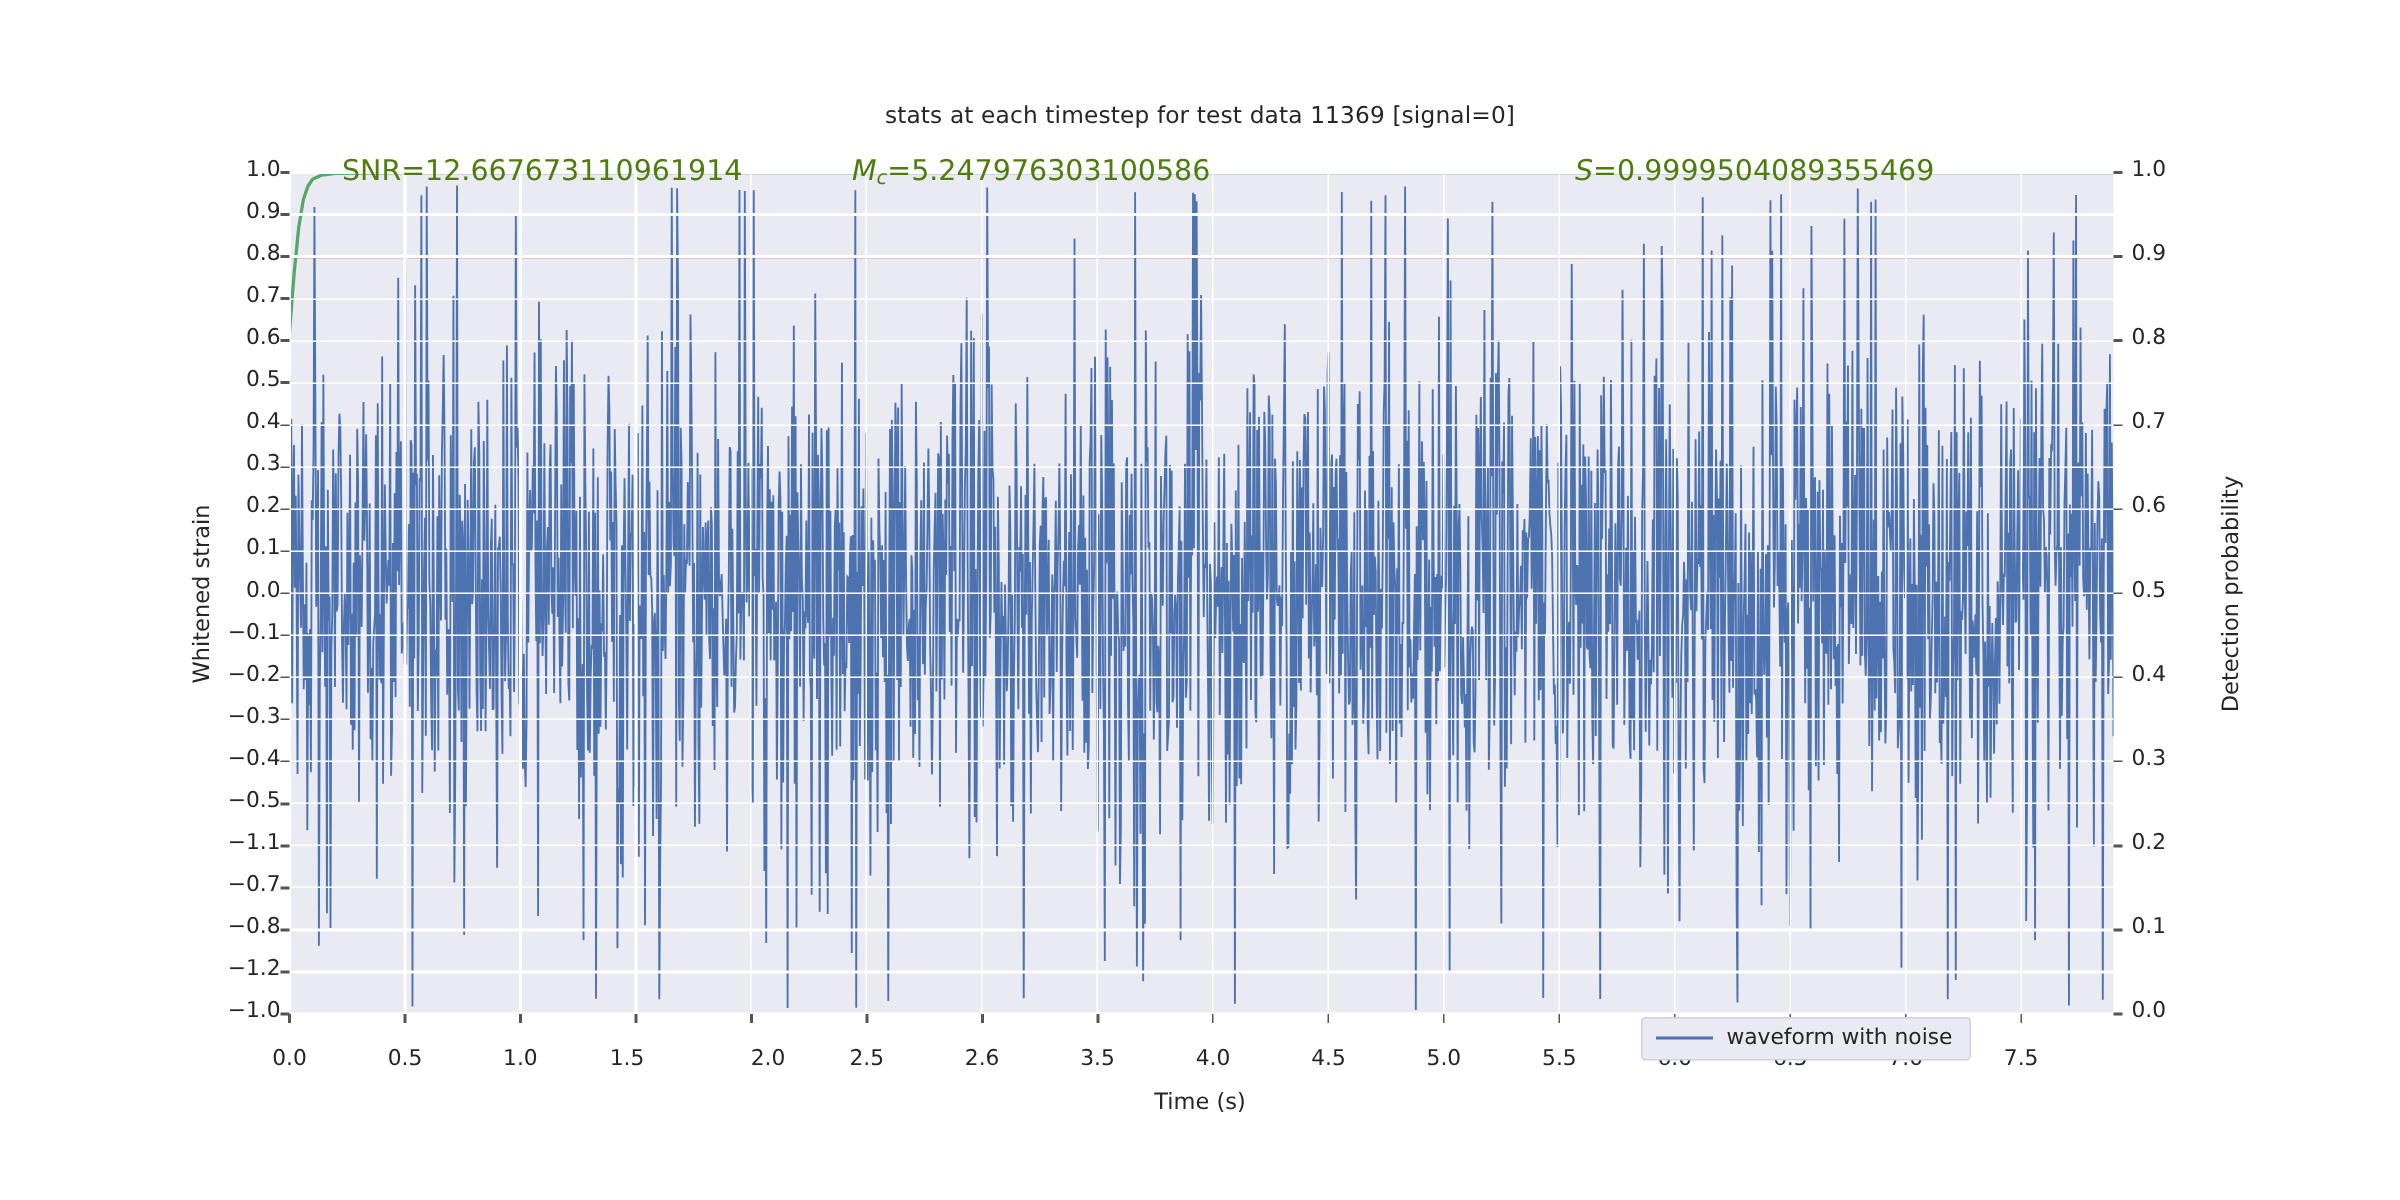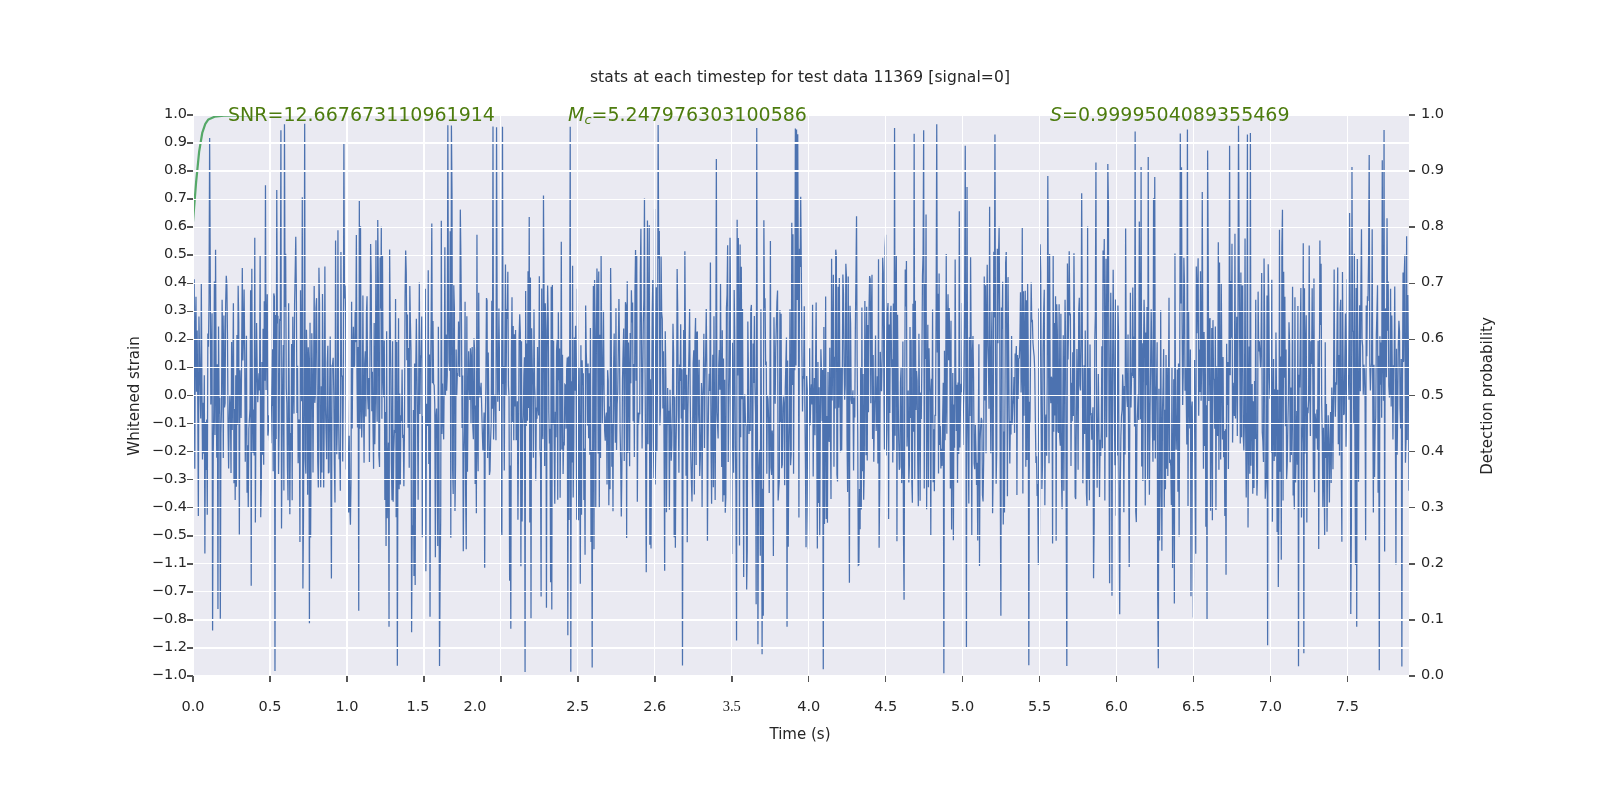--- a/index.html
+++ b/index.html
@@ -198,27 +198,27 @@
     </div>
   <div id="ticks-bottom">
       <div class="tick-bottom" style="left: 163px;">0.0</div>
       <div class="tickmark-bottom" style="position: absolute; left: 192.2px; top: 676px; width: 1.6px; height: 6px; background: rgb(85, 85, 85);"></div>
       <div class="tick-bottom" style="left: 239.962px;">0.5</div>
       <div class="tickmark-bottom" style="position: absolute; left: 269.162px; top: 676px; width: 1.6px; height: 6px; background: rgb(85, 85, 85);"></div>
       <div class="tick-bottom" style="left: 316.924px;">1.0</div>
       <div class="tickmark-bottom" style="position: absolute; left: 346.124px; top: 676px; width: 1.6px; height: 6px; background: rgb(85, 85, 85);"></div>
       <div class="tick-bottom" style="left: 388px;">1.5</div>
       <div class="tickmark-bottom" style="position: absolute; left: 423.086px; top: 676px; width: 1.6px; height: 6px; background: rgb(85, 85, 85);"></div>
-      <div class="tick-bottom" style="left: 445px;">2.0</div>
+      <div class="tick-bottom" style="left: 482px;">2.0</div>
       <div class="tickmark-bottom" style="position: absolute; left: 500.048px; top: 676px; width: 1.6px; height: 6px; background: rgb(85, 85, 85);"></div>
       <div class="tick-bottom" style="left: 547.81px;">2.5</div>
       <div class="tickmark-bottom" style="position: absolute; left: 577.01px; top: 676px; width: 1.6px; height: 6px; background: rgb(85, 85, 85);"></div>
       <div class="tick-bottom" style="left: 624.772px;">2.6</div>
       <div class="tickmark-bottom" style="position: absolute; left: 653.972px; top: 676px; width: 1.6px; height: 6px; background: rgb(85, 85, 85);"></div>
-      <div class="tick-bottom" style="left: 701.734px; font-family: Liberation Serif, serif;">3.5</div>
+      <div class="tick-bottom" style="left: 701.734px;">3.5</div>
       <div class="tickmark-bottom" style="position: absolute; left: 730.934px; top: 676px; width: 1.6px; height: 6px; background: rgb(85, 85, 85);"></div>
       <div class="tick-bottom" style="left: 778.696px;">4.0</div>
       <div class="tickmark-bottom" style="position: absolute; left: 807.896px; top: 676px; width: 1.6px; height: 6px; background: rgb(85, 85, 85);"></div>
       <div class="tick-bottom" style="left: 855.658px;">4.5</div>
       <div class="tickmark-bottom" style="position: absolute; left: 884.858px; top: 676px; width: 1.6px; height: 6px; background: rgb(85, 85, 85);"></div>
       <div class="tick-bottom" style="left: 932.62px;">5.0</div>
       <div class="tickmark-bottom" style="position: absolute; left: 961.82px; top: 676px; width: 1.6px; height: 6px; background: rgb(85, 85, 85);"></div>
       <div class="tick-bottom" style="left: 1009.58px;">5.5</div>
       <div class="tickmark-bottom" style="position: absolute; left: 1038.78px; top: 676px; width: 1.6px; height: 6px; background: rgb(85, 85, 85);"></div>
       <div class="tick-bottom" style="left: 1086.54px;">6.0</div>
@@ -240,14 +240,18 @@
   </div>
 
   <div class="annot" id="annot-mc" style="left:568px;top:103px;">
     <i>M</i><sub>c</sub><span>=</span><span>5.247976303100586</span>
   </div>
 
   <div class="annot" id="annot-s" style="left:1050px;top:103px;">
     <i>S</i><span>=</span><span>0.9999504089355469</span>
   </div>
 
+  <div class="legend">
+    <span class="legend-swatch" id="legend-swatch" style="background: rgb(76, 114, 176);"></span>
+    <span class="legend-label">waveform with noise</span>
+  </div>
 
 </div>
 
 </body></html>

